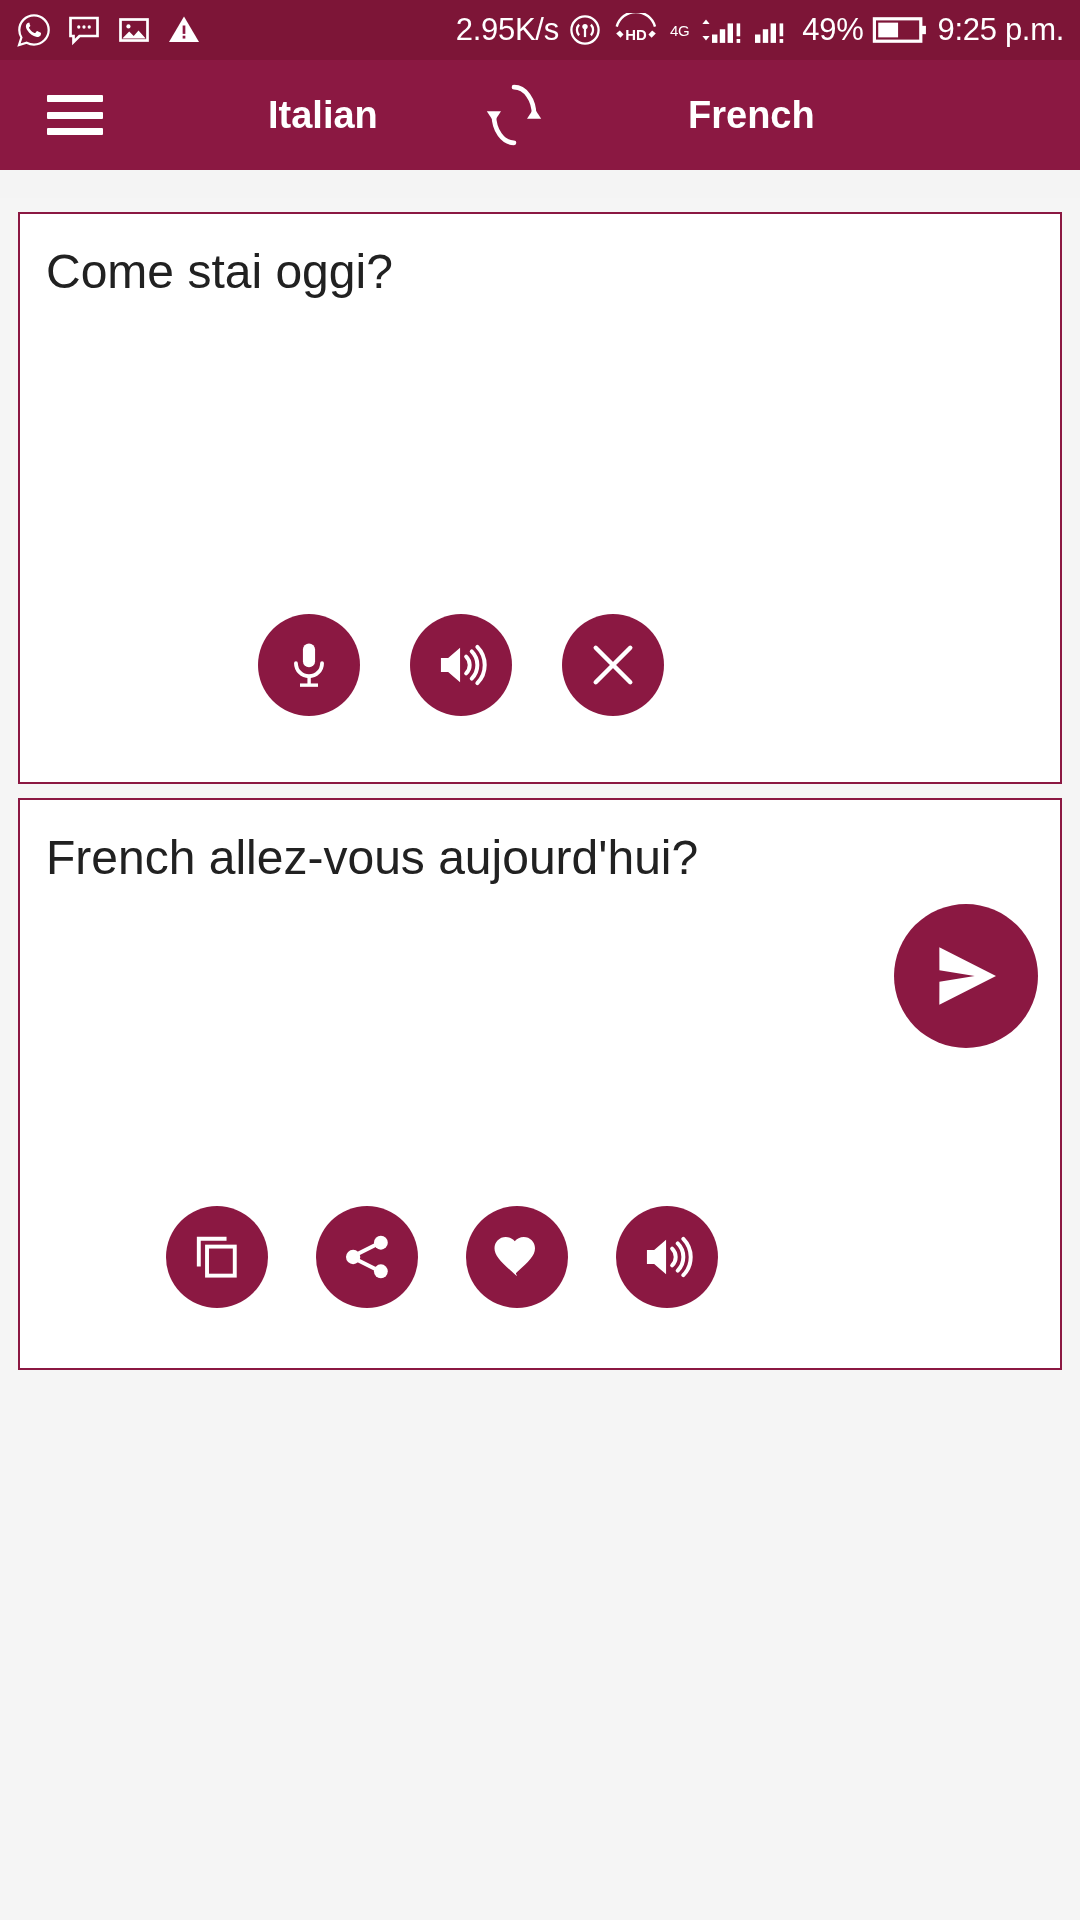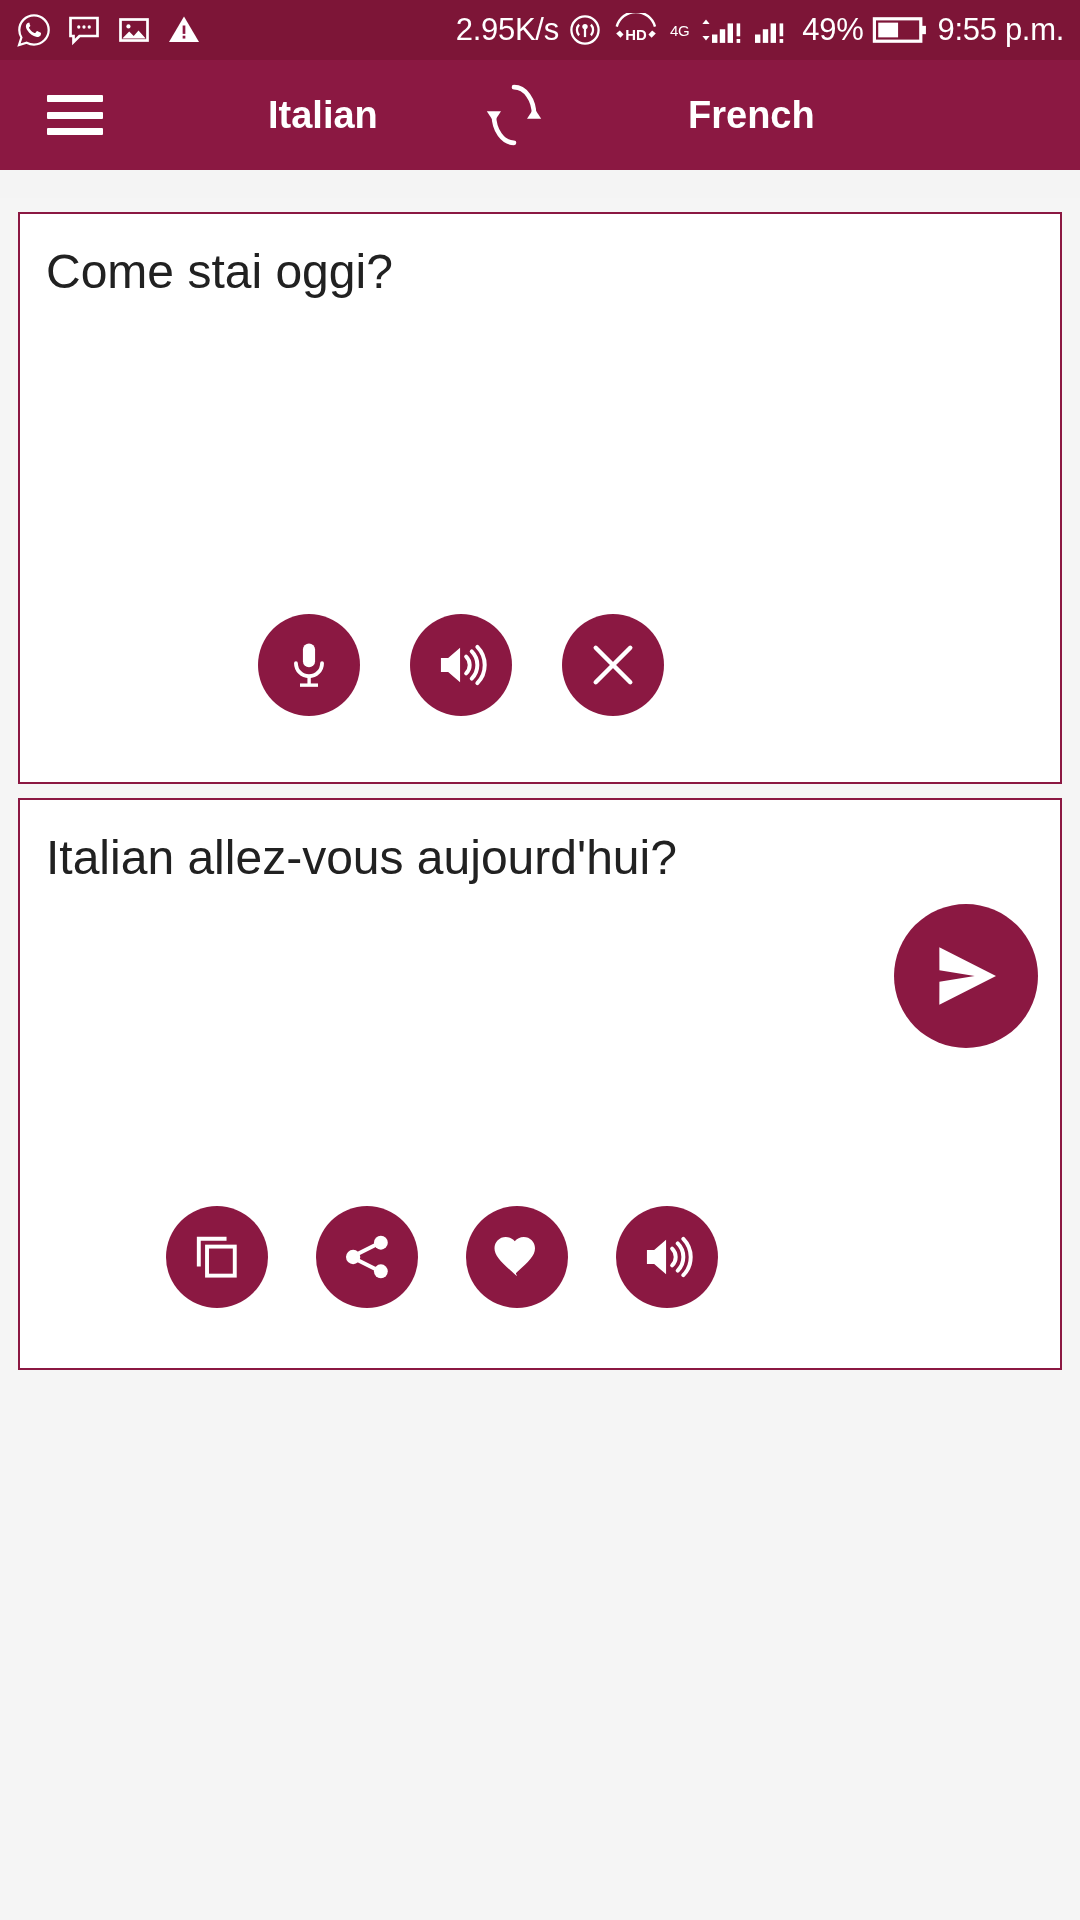--- a/index.html
+++ b/index.html
@@ -197,21 +197,21 @@
     </svg>
 
     <span class="status-text">49%</span>
 
     <svg class="status-icon" width="56" height="32" viewBox="0 0 34 20">
       <rect x="1" y="3" width="29" height="14" fill="none" stroke="#fff" stroke-width="2"></rect>
       <rect x="3.4" y="5.4" width="12.4" height="9.2" fill="#fff"></rect>
       <rect x="30.6" y="7.4" width="2.6" height="5.2" fill="#fff"></rect>
     </svg>
 
-    <span class="status-text">9:55 p.m.</span>
+    <span class="status-text">9:25 p.m.</span>
   </div>
 </div>
 
 <div class="app-bar">
   <div class="hamburger">
     <span></span>
     <span></span>
     <span></span>
   </div>
 
@@ -261,21 +261,21 @@
     </div>
   </div>
 
   <div class="fab-send">
     <svg width="80" height="80" viewBox="0 0 24 24">
       <path d="M4 3.4L21 12 4 20.6l.02-6.9L14.6 12 4.02 10.3z" fill="#fff"></path>
     </svg>
   </div>
 
   <div class="card card-output">
-    <div class="card-text">Italian allez-vous aujourd'hui?</div>
+    <div class="card-text">French allez-vous aujourd'hui?</div>
 
     <div class="btn-row btn-row-output">
       <div class="circle-btn">
         <svg width="52" height="52" viewBox="0 0 24 24">
           <path d="M3.6 16.4V3.6h12.8" fill="none" stroke="#fff" stroke-width="1.8"></path>
           <rect x="7.4" y="7.2" width="12.8" height="13.4" fill="none" stroke="#fff" stroke-width="1.8"></rect>
         </svg>
       </div>
 
       <div class="circle-btn">

